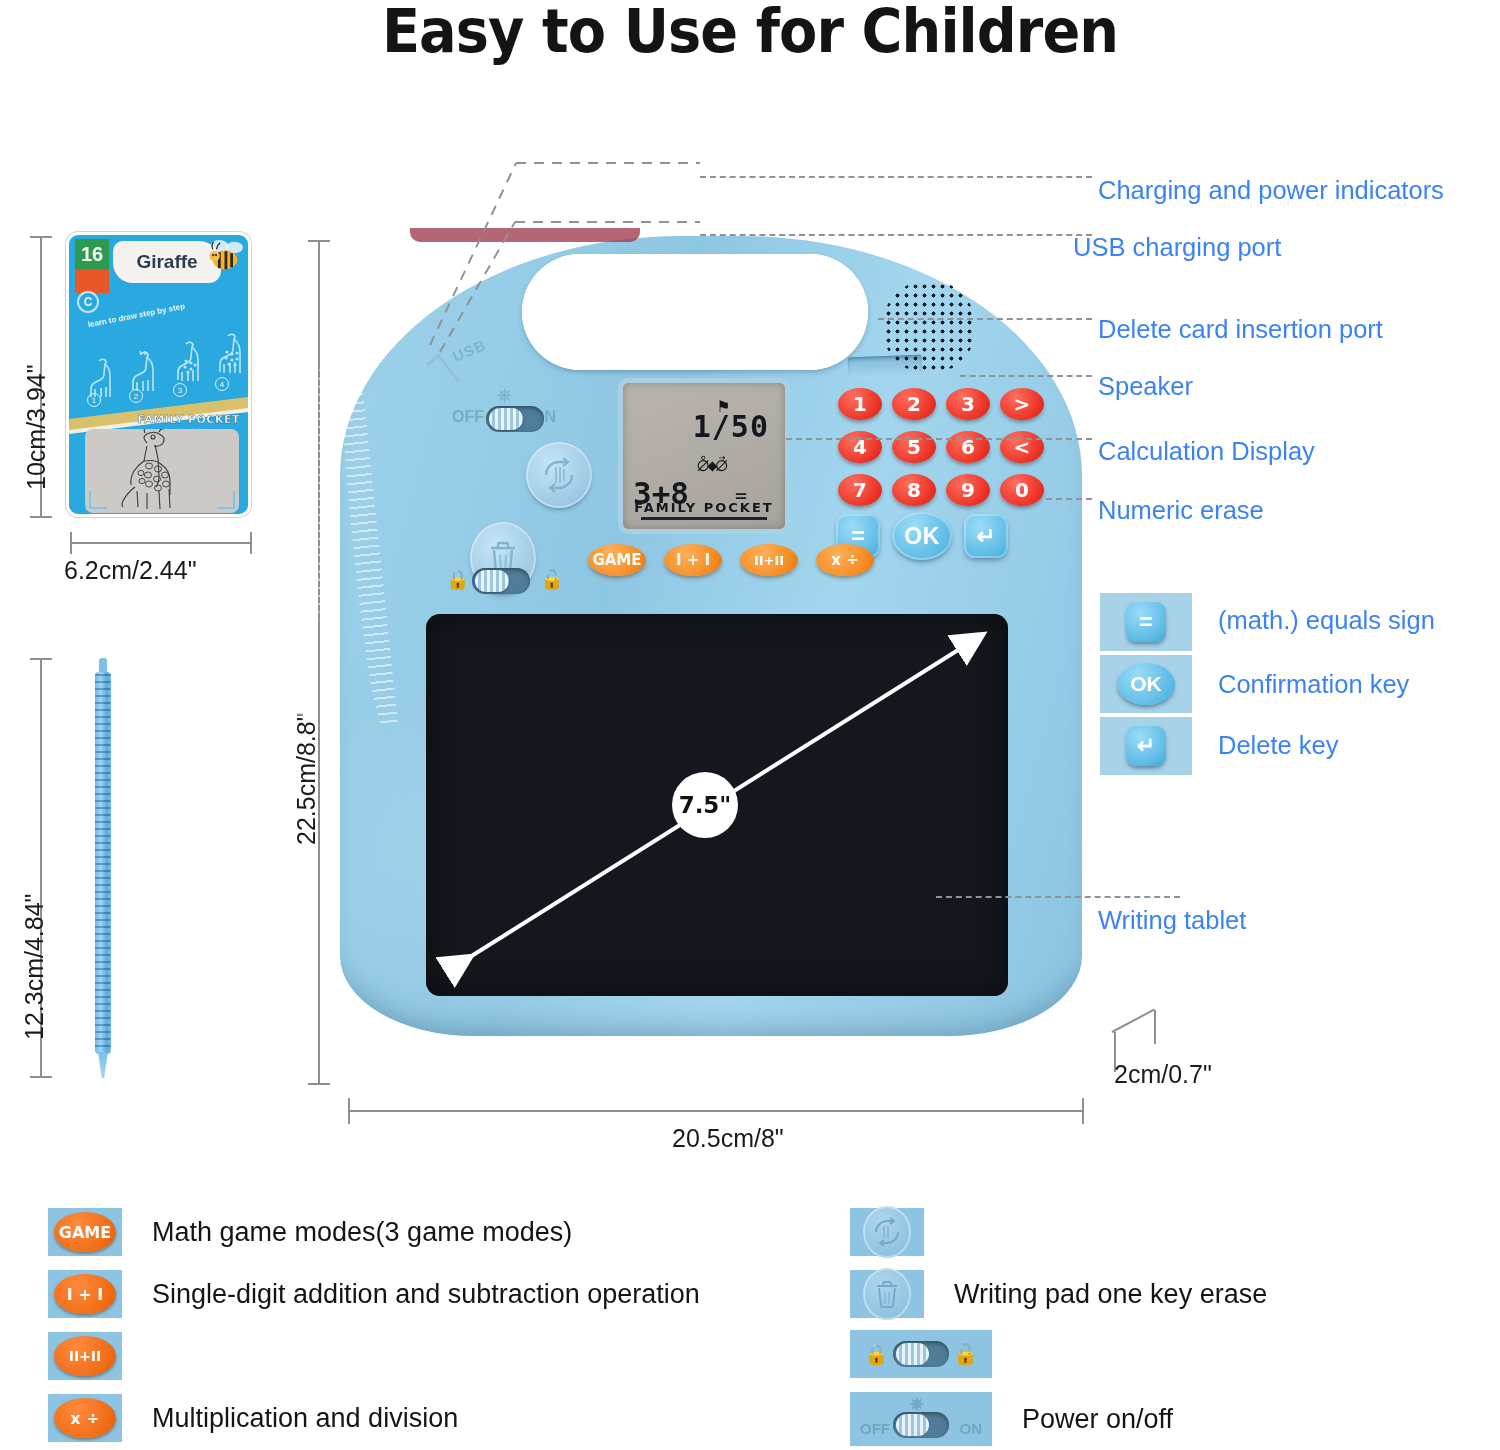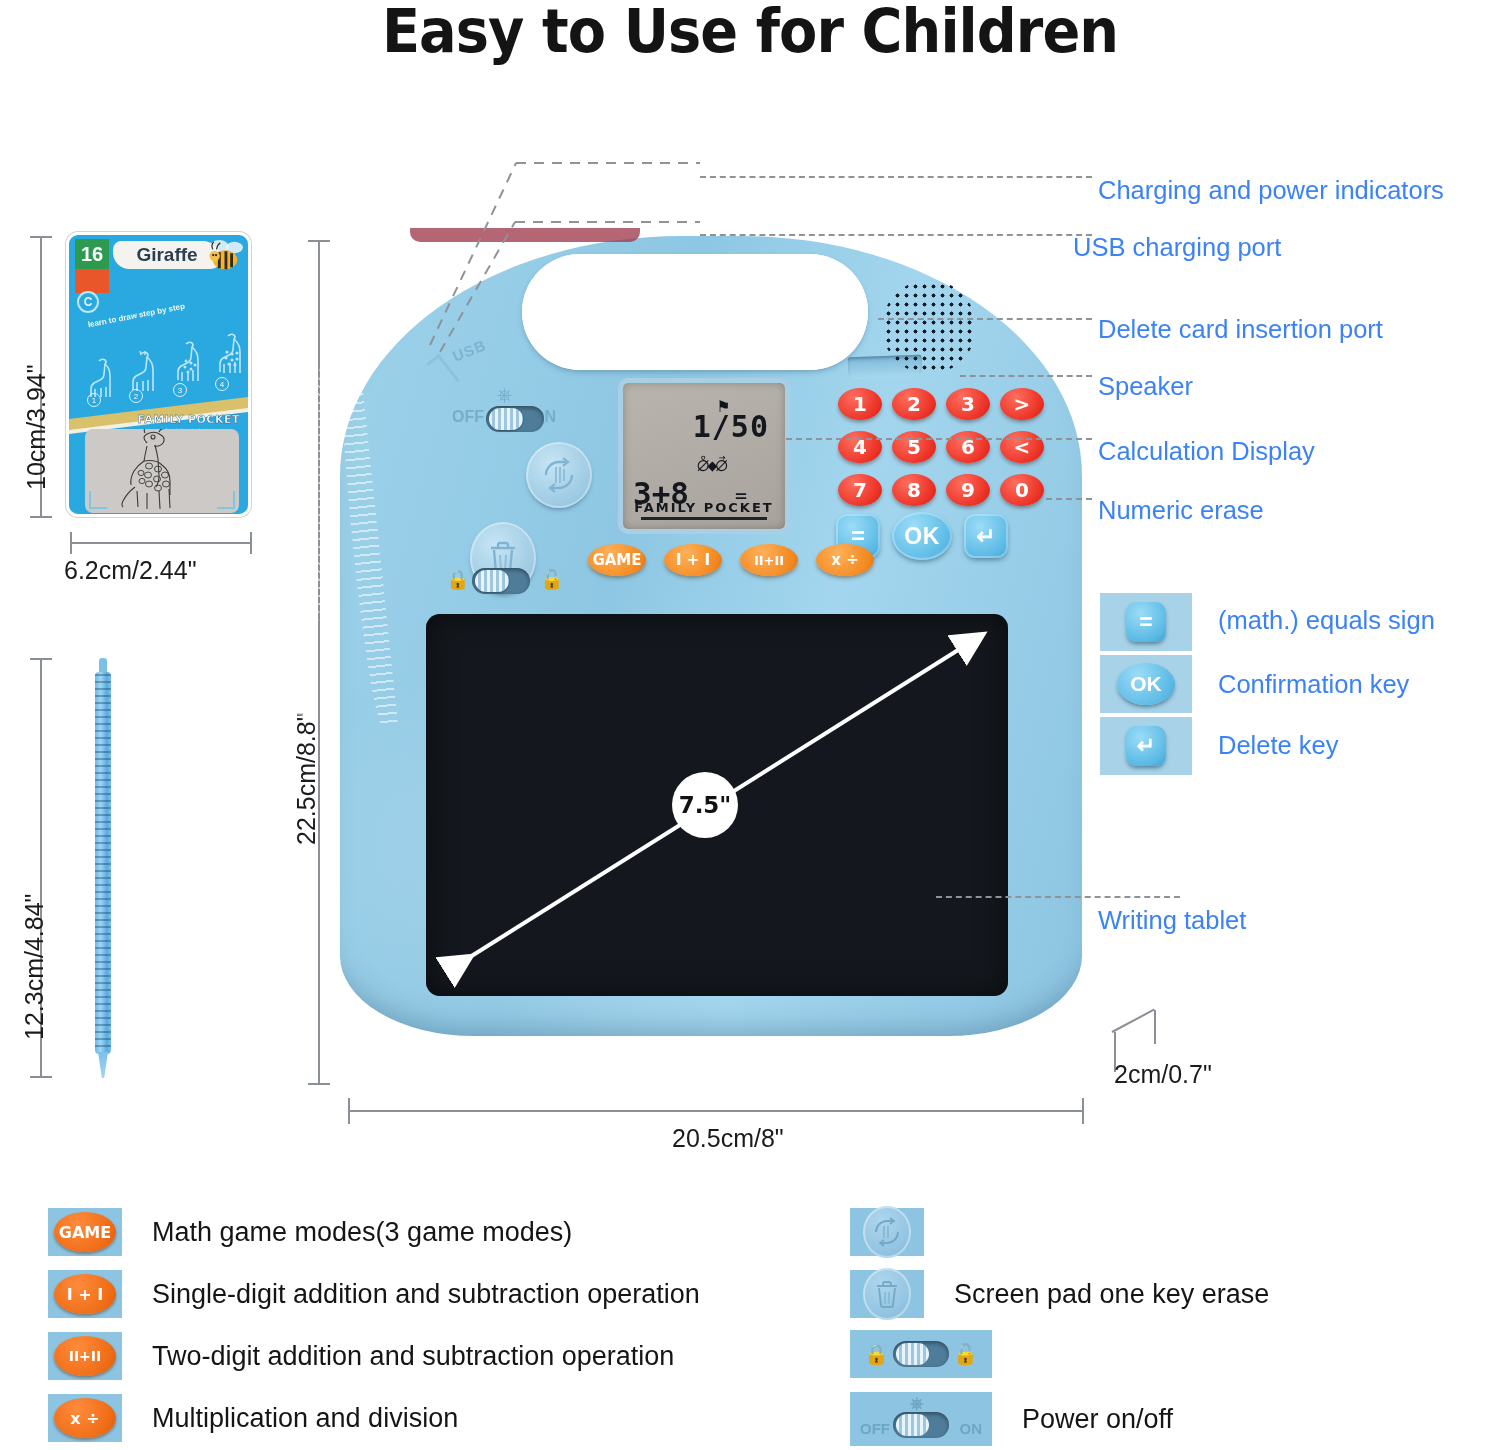--- a/index.html
+++ b/index.html
@@ -41,21 +41,21 @@
     font-weight: 700; font-size: 20px;
     display: flex; align-items: center; justify-content: center;
   }
   .fc-num-sub {
     position: absolute; left: 6px; top: 34px;
     width: 34px; height: 24px;
     background: #e8562a;
   }
   .fc-title-blob {
     position: absolute; left: 44px; top: 6px;
-    width: 108px; height: 28px;
+    width: 108px; height: 42px;
     background: #f4f3ef;
     border-radius: 10px 22px 12px 20px;
     display: flex; align-items: center; justify-content: center;
   }
   .fc-title-blob span {
     font-weight: 700; font-size: 19px; color: #2c3f52;
   }
   .fc-bee {
     position: absolute; right: 4px; top: 4px; width: 38px; height: 34px;
   }
@@ -792,21 +792,20 @@
   <div class="lg-thumb">
     <div class="lg-oval">I + I</div>
   </div>
   <div class="lg-text">Single-digit addition and subtraction operation</div>
 </div>
 
 <div class="legend-row" style="left:48px; top:1332px;">
   <div class="lg-thumb">
     <div class="lg-oval sm">II+II</div>
   </div>
-  <div class="lg-text">Two-digit addition and subtraction operation</div>
 </div>
 
 <div class="legend-row" style="left:48px; top:1394px;">
   <div class="lg-thumb">
     <div class="lg-oval">x ÷</div>
   </div>
   <div class="lg-text">Multiplication and division</div>
 </div>
 
 <div class="legend-row" style="left:850px; top:1208px;">
@@ -825,21 +824,21 @@
 <div class="legend-row" style="left:850px; top:1270px;">
   <div class="lg-thumb">
     <div class="lg-circ">
       <svg width="28" height="32" viewBox="0 0 28 32">
         <path d="M4 8 l20 0 M10 8 l0 -2 q0 -2 2 -2 l4 0 q2 0 2 2 l0 2" stroke="#76a9c8" stroke-width="1.9" fill="none"></path>
         <path d="M6 10 l2 17 q0 2 2 2 l8 0 q2 0 2 -2 l2 -17" stroke="#76a9c8" stroke-width="1.9" fill="none"></path>
         <path d="M12 14 l0 12 M16 14 l0 12" stroke="#86b8d5" stroke-width="1.6" fill="none"></path>
       </svg>
     </div>
   </div>
-  <div class="lg-text">Screen pad one key erase</div>
+  <div class="lg-text">Writing pad one key erase</div>
 </div>
 
 <div class="legend-row" style="left:850px; top:1330px;">
   <div class="lg-switch-wrap">
     <div class="lg-lockic" style="left:14px;">🔒</div>
     <div class="lg-toggle">
       <div class="k"></div>
     </div>
     <div class="lg-lockic" style="right:14px;">🔓</div>
   </div>

